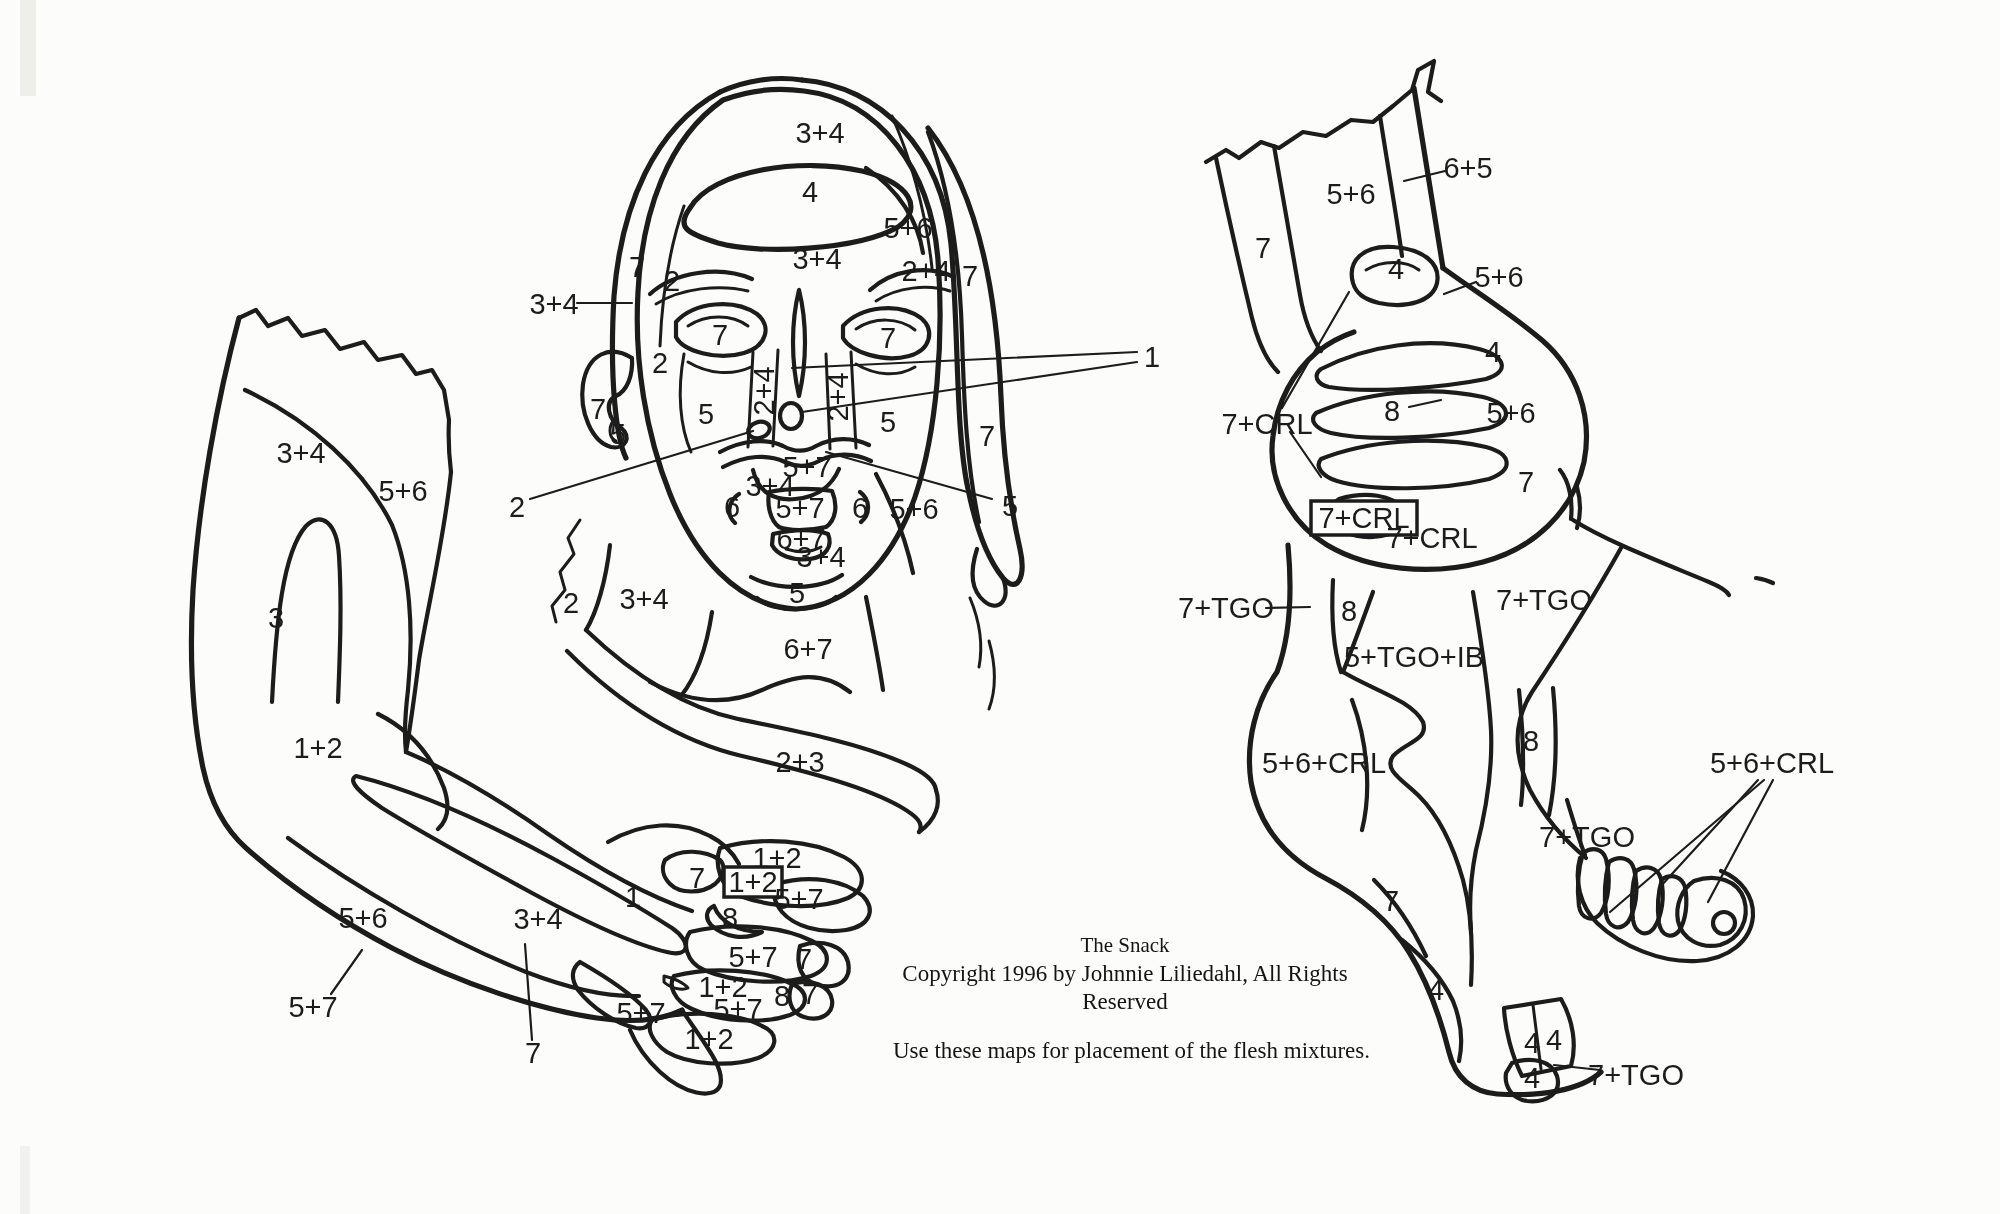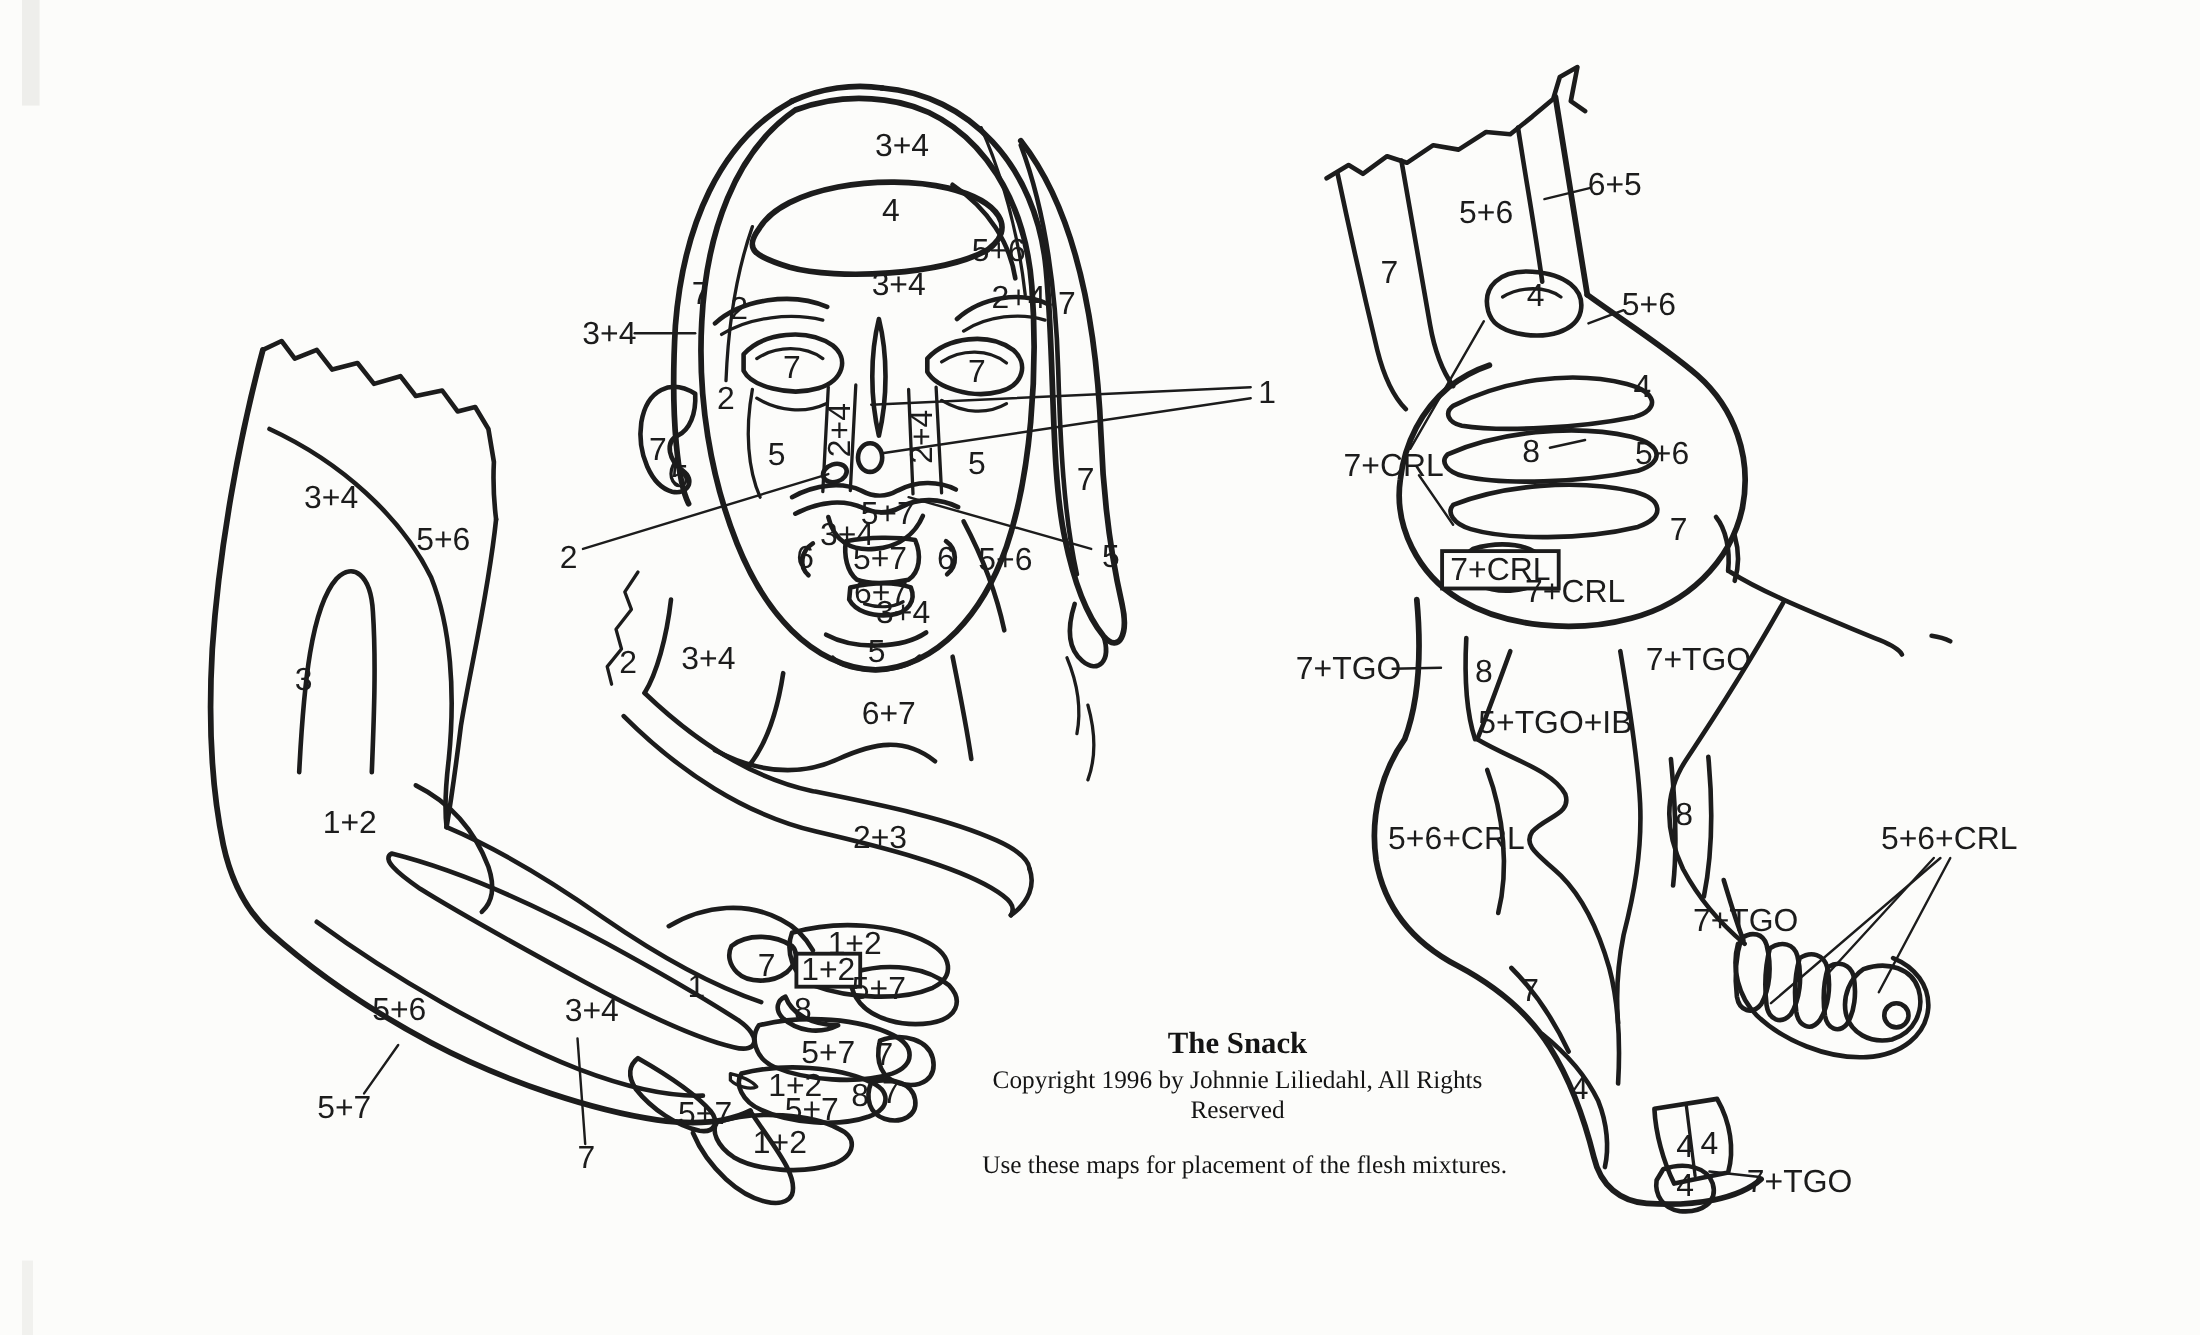--- a/index.html
+++ b/index.html
@@ -28,21 +28,21 @@
     font-size:29px;fill:var(--ink);
     text-anchor:middle;dominant-baseline:central;
     stroke:none;
   }
   #leader-layer line{stroke-width:2.2px;}
   .title-block{
     position:absolute;left:860px;top:934px;width:490px;
     text-align:center;color:#141414;
     font-family:"Liberation Serif",serif;
   }
-  .title-block .t1{font-weight:bold;font-size:28px;line-height:1.1;}
+  .title-block .t1{font-weight:normal;font-size:21px;line-height:1.1;}
   .title-block .t2{font-size:23px;margin-top:3px;line-height:1.2;}
   .title-block .t3{font-size:23px;margin-top:22px;line-height:1.2;text-align:right;}
   .note{
     position:absolute;left:163px;top:1032px;width:452px;
     font-size:28px;line-height:1.3;color:#222;
   }
 </style>
 </head>
 <body>
 

